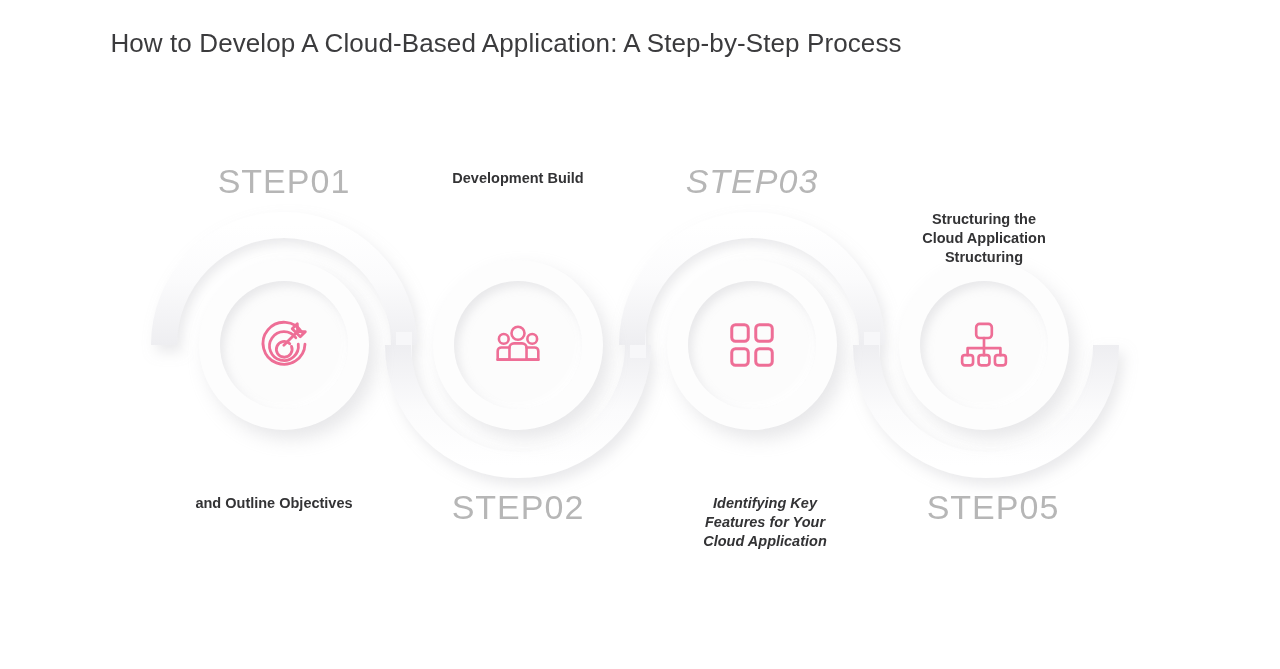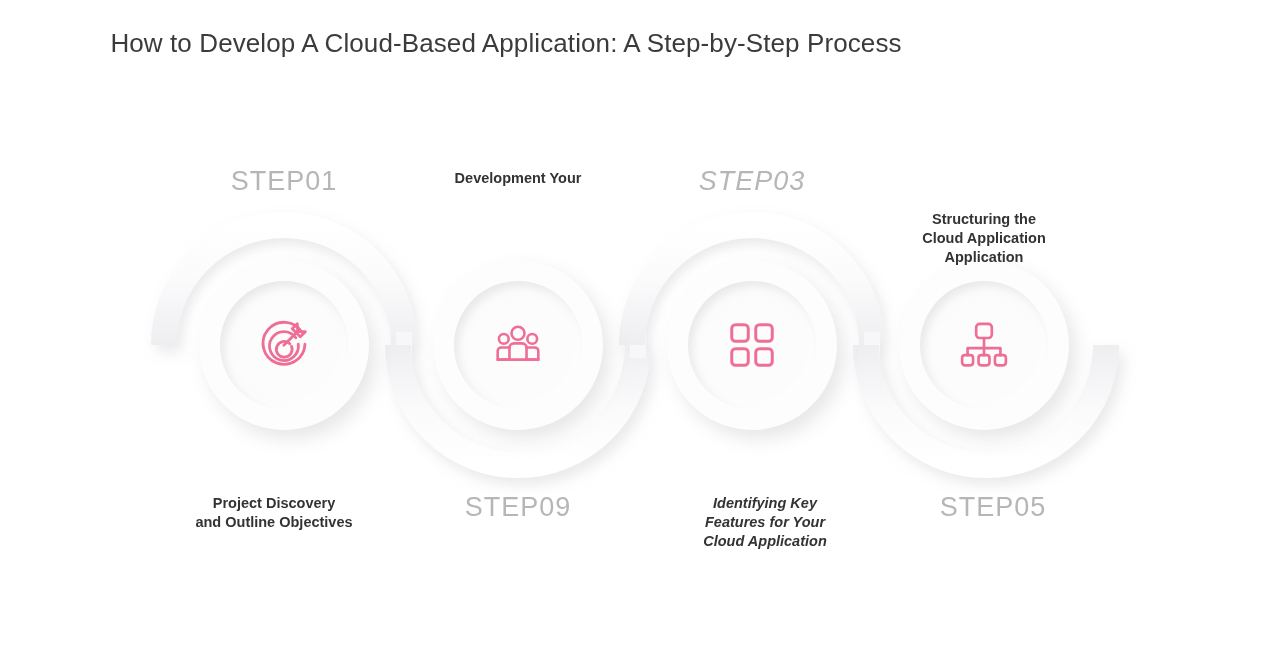--- a/index.html
+++ b/index.html
@@ -98,21 +98,21 @@
     position: absolute;
     text-align: center;
     width: 300px;
     margin-left: -150px;
     line-height: 19px;
   }
   .caption.above { }
   .caption.below { }
 
   .step-tag {
-    font-size: 27px;
+    font-size: 34px;
     font-weight: 400;
     letter-spacing: 1px;
     color: #b6b6b6;
     white-space: nowrap;
   }
   .step-desc {
     font-size: 14.5px;
     font-weight: 700;
     color: #333335;
     line-height: 19px;
@@ -218,43 +218,42 @@
             <path d="M32 36 V45"></path>
           </svg>
         </div>
       </div>
     </div>
 
     <div class="caption above" style="left:284px; top:172px;">
       <span class="step-tag">STEP</span><span class="step-tag num">01</span>
     </div>
     <div class="caption below" style="left:274px; top:494px;">
-      <div class="step-desc">Project Discovery</div>
       <div class="step-desc">and Outline Objectives</div>
     </div>
 
     <div class="caption above" style="left:518px; top:169px;">
-      <div class="step-desc">Development Your</div>
+      <div class="step-desc">Development Build</div>
     </div>
     <div class="caption below" style="left:518px; top:498px;">
-      <span class="step-tag">STEP</span><span class="step-tag num">09</span>
+      <span class="step-tag">STEP</span><span class="step-tag num">02</span>
     </div>
 
     <div class="caption above" style="left:752px; top:172px;font-style:italic;">
       <span class="step-tag">STEP</span><span class="step-tag num">03</span>
     </div>
     <div class="caption below" style="left:765px; top:494px;font-style:italic;">
       <div class="step-desc">Identifying Key</div>
       <div class="step-desc">Features for Your</div>
       <div class="step-desc">Cloud Application</div>
     </div>
 
     <div class="caption above" style="left:984px; top:162px;margin-top:48px;">
       <div class="step-desc">Structuring the</div>
       <div class="step-desc">Cloud Application</div>
-      <div class="step-desc">Application</div>
+      <div class="step-desc">Structuring</div>
     </div>
     <div class="caption below" style="left:993px; top:498px;">
       <span class="step-tag">STEP</span><span class="step-tag num">05</span>
     </div>
 
   </div>
 </div>
 
 </body></html>

